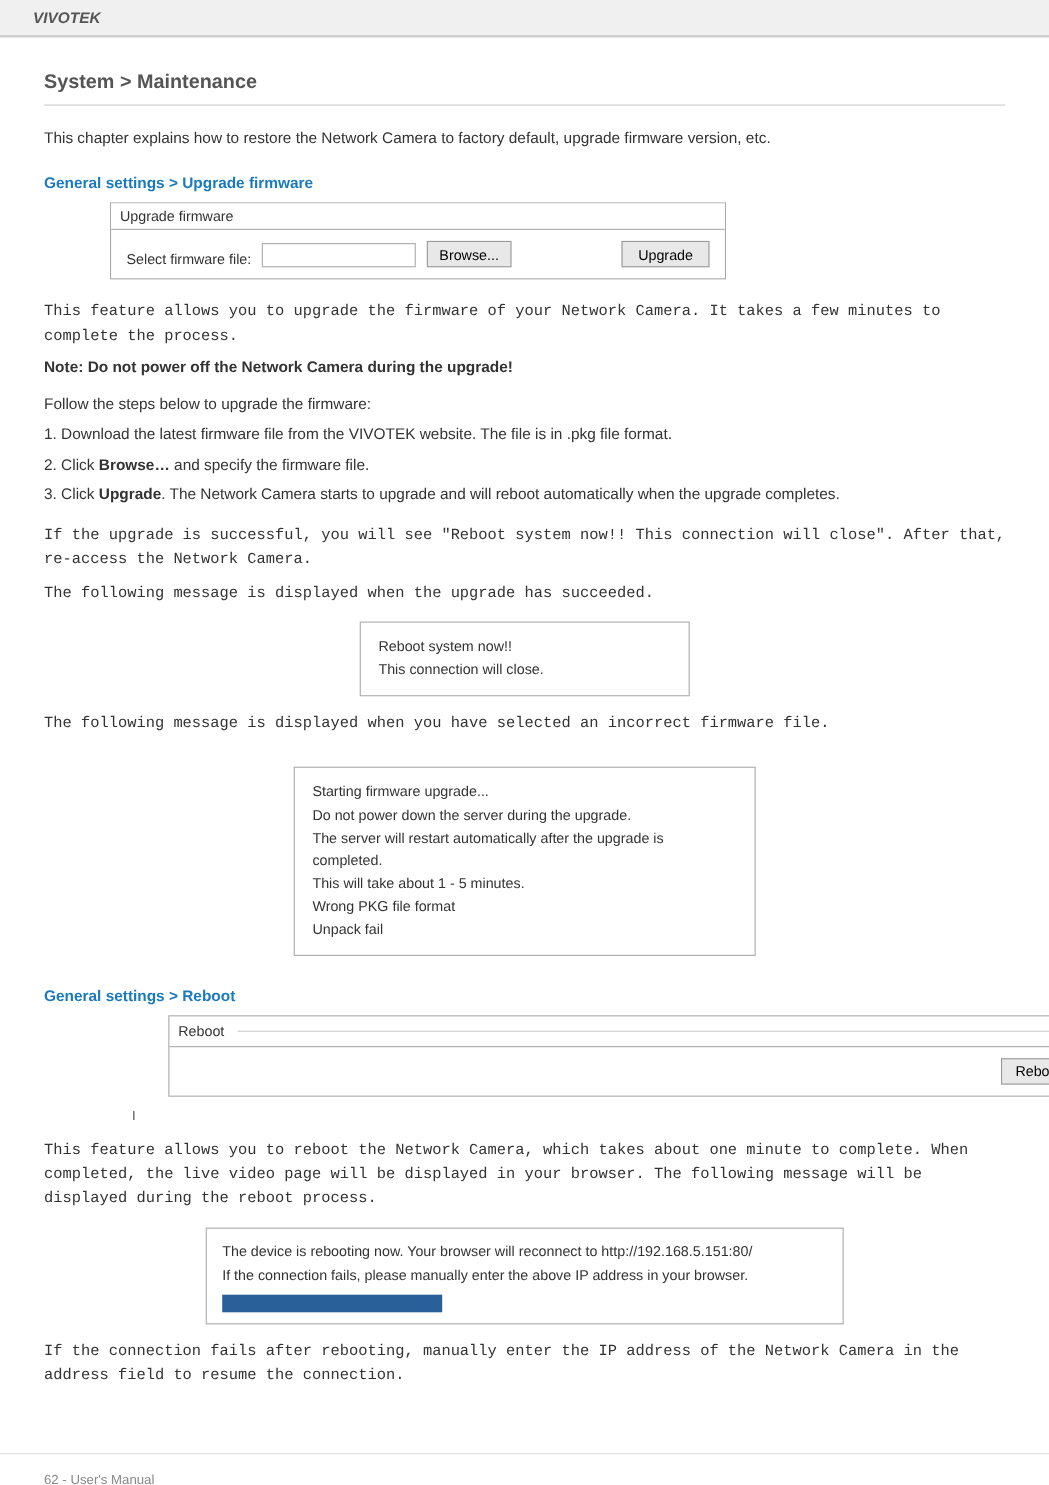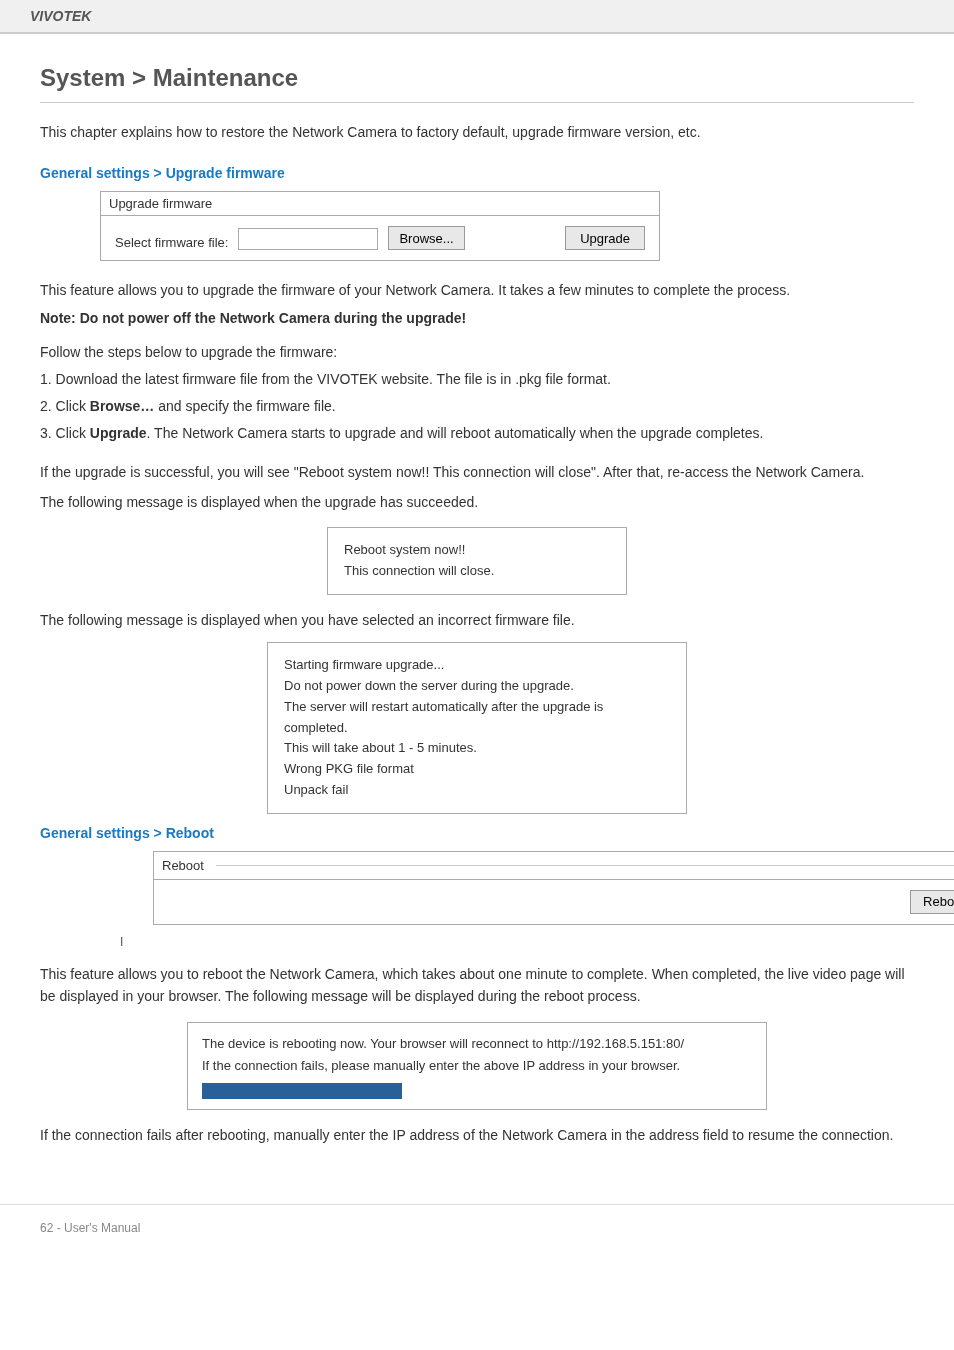--- a/index.html
+++ b/index.html
@@ -19,21 +19,21 @@
     .header-brand {
       font-style: italic;
       font-weight: bold;
       font-size: 14px;
       color: #555;
     }
     .content {
       padding: 30px 40px;
     }
     .page-title {
-      font-size: 24px;
+      font-size: 18px;
       font-weight: bold;
       color: #555;
       margin-bottom: 18px;
       border-bottom: 1px solid #ccc;
       padding-bottom: 10px;
     }
     .intro-text {
       font-size: 14px;
       margin-bottom: 22px;
       line-height: 1.6;
@@ -87,20 +87,21 @@
       padding: 2px 14px;
       font-size: 13px;
       cursor: pointer;
       height: 24px;
       margin-left: auto;
     }
     .feature-text {
       font-size: 14px;
       line-height: 1.6;
       margin-bottom: 8px;
+      font-family: Liberation Mono, monospace;
     }
     .note-bold {
       font-weight: bold;
       font-size: 14px;
       margin-bottom: 14px;
     }
     .steps-list {
       margin-left: 0;
       margin-bottom: 14px;
       line-height: 1.8;
@@ -115,21 +116,21 @@
       padding: 12px 16px;
       margin: 14px auto;
       width: 300px;
       font-size: 13px;
       line-height: 1.6;
       display: block;
     }
     .msg-box-wide {
       border: 1px solid #aaa;
       padding: 12px 16px;
-      margin: 11px auto;
+      margin: 28px auto;
       width: 420px;
       font-size: 13px;
       line-height: 1.6;
       display: block;
     }
     .reboot-box {
       border: 1px solid #aaa;
       margin-left: 113px;
       margin-bottom: 10px;
       width: 840px;

